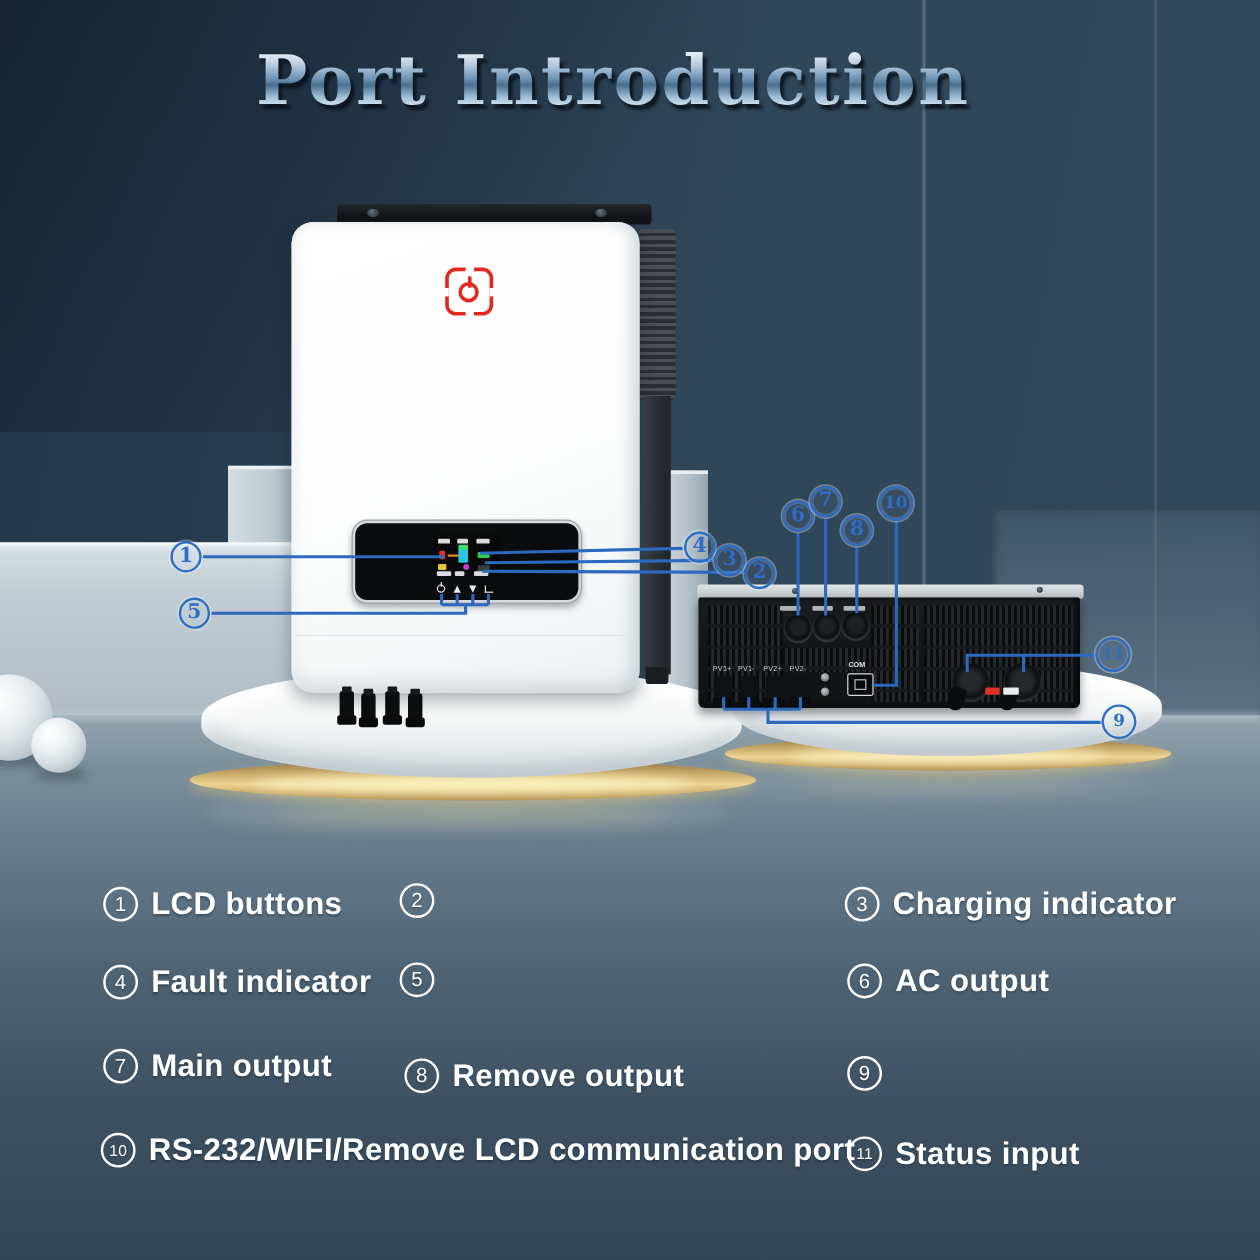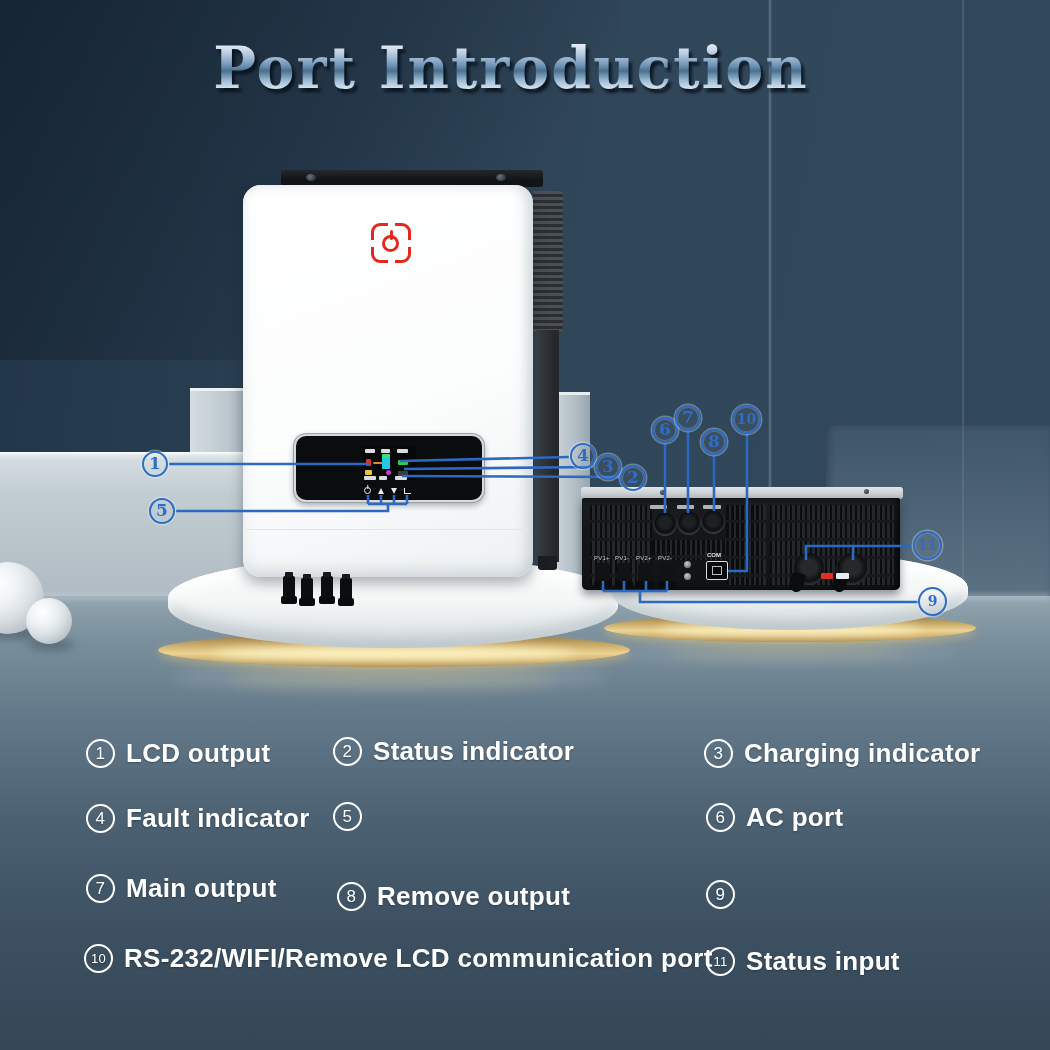--- a/index.html
+++ b/index.html
@@ -288,40 +288,39 @@
   <div class="callout" style="left:675px;top:405px;">7</div>
   <div class="callout" style="left:701px;top:429px;">8</div>
   <div class="callout two" style="left:918px;top:587px;">9</div>
   <div class="callout two" style="left:732px;top:405px;">10</div>
   <div class="callout two" style="left:913px;top:531px;">11</div>
 
   <div class="abs title">Port Introduction</div>
 
   <div class="legend-item" style="left:86px;top:738px;">
     <span class="legend-num">1</span>
-    <span>LCD output</span>
+    <span>LCD buttons</span>
   </div>
   <div class="legend-item" style="left:333px;top:736px;">
     <span class="legend-num">2</span>
-    <span>Status indicator</span>
   </div>
   <div class="legend-item" style="left:704px;top:738px;">
     <span class="legend-num">3</span>
     <span>Charging indicator</span>
   </div>
   <div class="legend-item" style="left:86px;top:803px;">
     <span class="legend-num">4</span>
     <span>Fault indicator</span>
   </div>
   <div class="legend-item" style="left:333px;top:802px;">
     <span class="legend-num">5</span>
   </div>
   <div class="legend-item" style="left:706px;top:802px;">
     <span class="legend-num">6</span>
-    <span>AC port</span>
+    <span>AC output</span>
   </div>
   <div class="legend-item" style="left:86px;top:873px;">
     <span class="legend-num">7</span>
     <span>Main output</span>
   </div>
   <div class="legend-item" style="left:337px;top:881px;">
     <span class="legend-num">8</span>
     <span>Remove output</span>
   </div>
   <div class="legend-item" style="left:706px;top:880px;">

